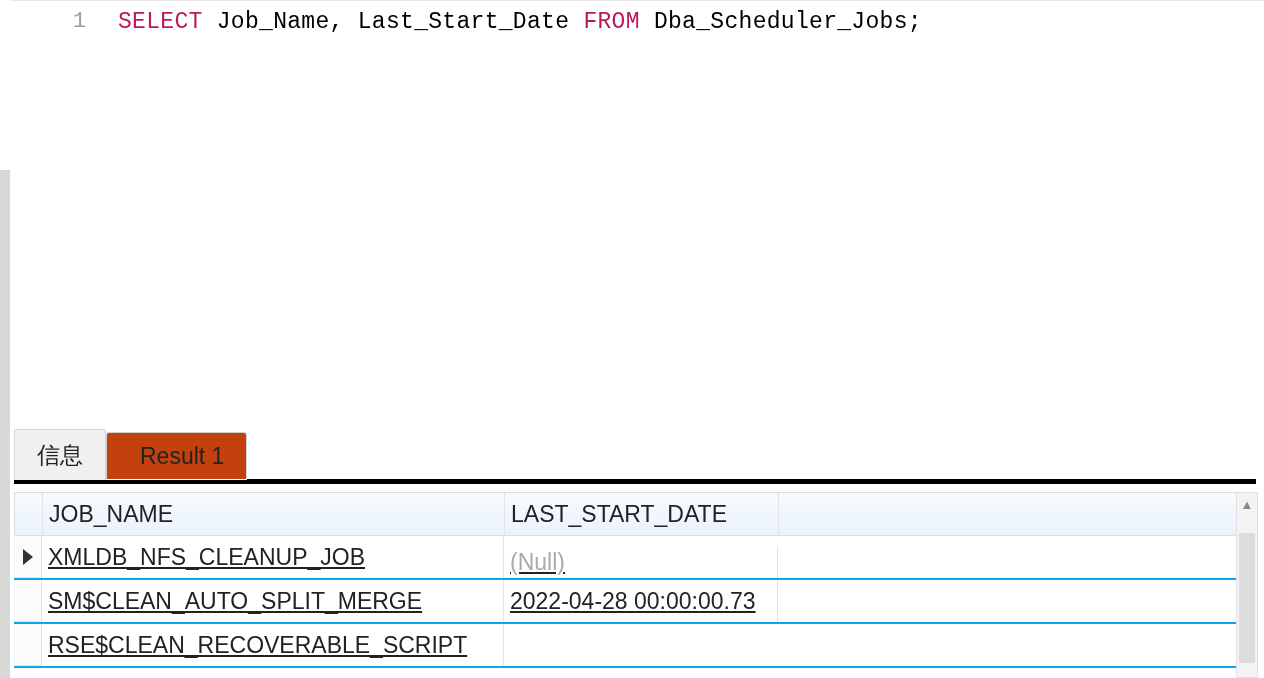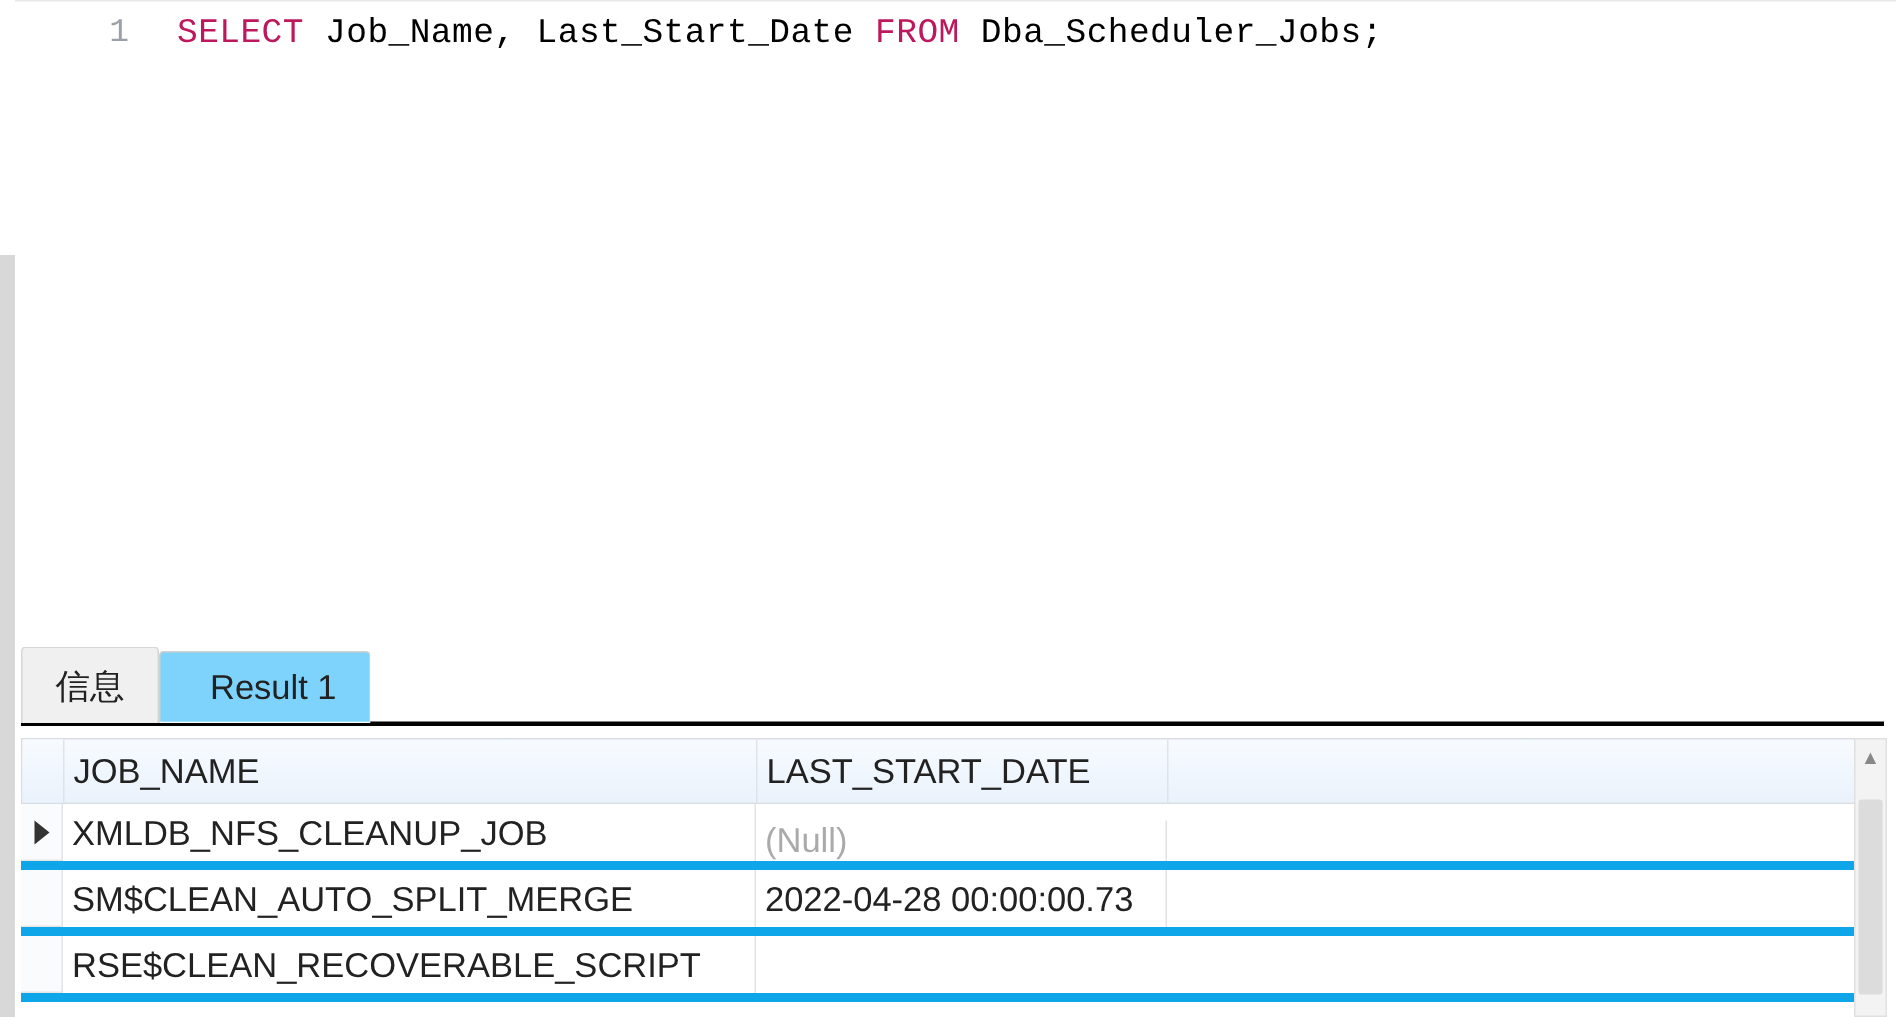--- a/index.html
+++ b/index.html
@@ -54,21 +54,21 @@
       letter-spacing: 0.3px;
     }
     .kw { color: #be185d; font-weight: 500; }
 
     .tabs-bar {
       position: absolute;
       left: 14px;
       top: 436px;
       right: 8px;
       height: 48px;
-      border-bottom: 3px solid #000000;
+      border-bottom: 5px solid #000000;
       display: flex;
       align-items: flex-end;
     }
     .tab {
       padding: 10px 22px 9px 22px;
       font-size: 23px;
       color: #222;
       border: 1px solid transparent;
       border-bottom: none;
       cursor: pointer;
@@ -77,21 +77,21 @@
       background: transparent;
     }
     .tab.inactive {
       background: #f0f0f0;
       border: 1px solid #d6d6d6;
       border-bottom: none;
       border-top-left-radius: 3px;
       border-top-right-radius: 3px;
     }
     .tab.active {
-      background: #7dd3fc;
+      background: #c2410c;
       border: 1px solid #d0d0d0;
       border-bottom: 1px solid #fff;
       border-top-left-radius: 3px;
       border-top-right-radius: 3px;
       padding-left: 33px;
     }
 
     .results-pane {
       position: absolute;
       left: 14px;
@@ -109,22 +109,23 @@
       display: flex;
       height: 44px;
       font-size: 23px;
     }
     .grid-header-row {
       background: linear-gradient(#f7fbff, #eaf2fc);
       border: 1px solid #d7dde5;
       color: #222;
     }
     .grid-row {
-      border-bottom: 6px solid #0ea5e9;
-      color: #222;
+      border-bottom: 2px solid #0ea5e9;
+      color: #222;
+      text-decoration: underline;
     }
     .row-indicator {
       width: 28px;
       border-right: 1px solid #e0e3e8;
       display: flex;
       align-items: center;
       justify-content: center;
       background: #f7fbff;
       color: #444;
       font-size: 18px;

